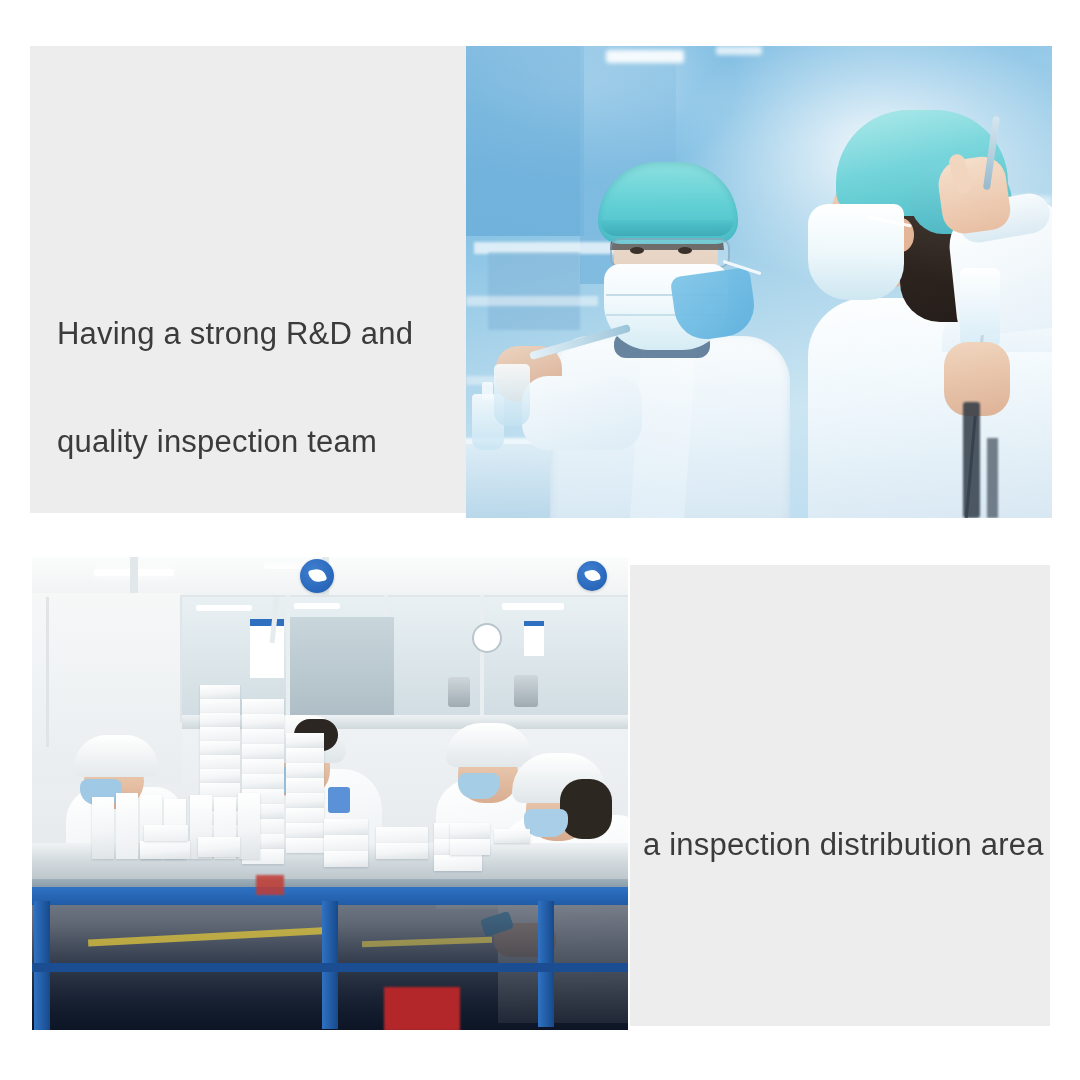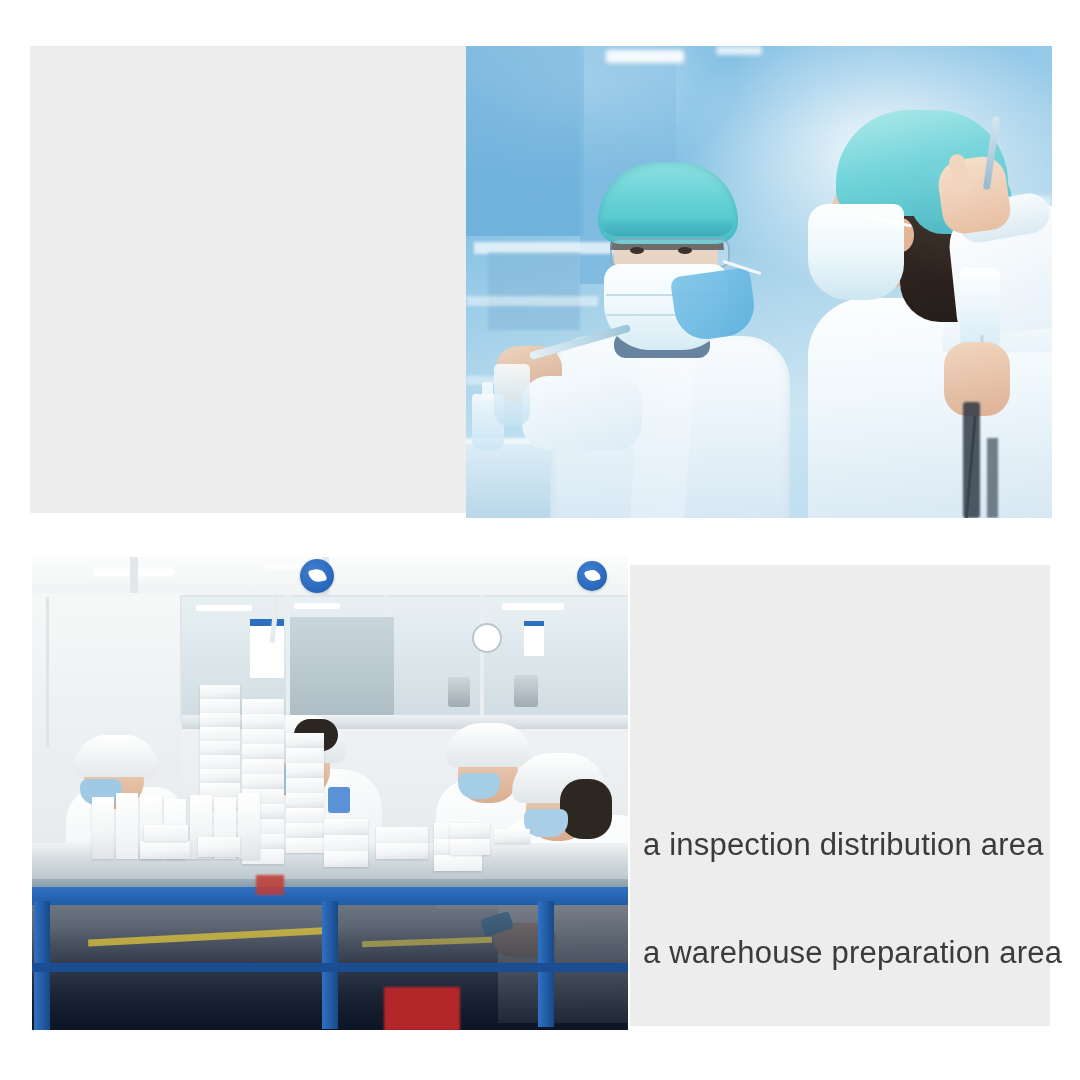--- a/index.html
+++ b/index.html
@@ -165,20 +165,22 @@
   .cap-bot{left:643px;top:755px;}
 </style>
 </head>
 <body>
 
 <div class="canvas">
 
   <div class="gray-panel" style="left:30px;top:46px;width:436px;height:467px;"></div>
 
   <div class="caption cap-top">
+    <span>Having a strong R&amp;D and</span>
+    <span>quality inspection team</span>
   </div>
 
   <div class="photo lab">
     <div class="lab-bg"></div>
     <div class="wall-a"></div>
     <div class="wall-b"></div>
     <div class="ceil-light"></div>
     <div class="ceil-light2"></div>
     <div class="shelf1"></div>
     <div class="cab"></div>
@@ -242,21 +244,20 @@
 
     <div class="dark-post"></div>
     <div class="dark-post2"></div>
     <div class="lab-haze"></div>
   </div>
 
   <div class="gray-panel" style="left:630px;top:565px;width:420px;height:461px;"></div>
 
   <div class="caption cap-bot">
     <span>a inspection distribution area</span>
-    <span>a warehouse preparation area</span>
   </div>
 
   <div class="photo pack">
     <div class="pack-bg"></div>
     <div class="ceiling"></div>
     <div class="cl1"></div>
     <div class="cl2"></div>
     <div class="duct"></div>
     <div class="duct2"></div>
     <div class="disc d1">

